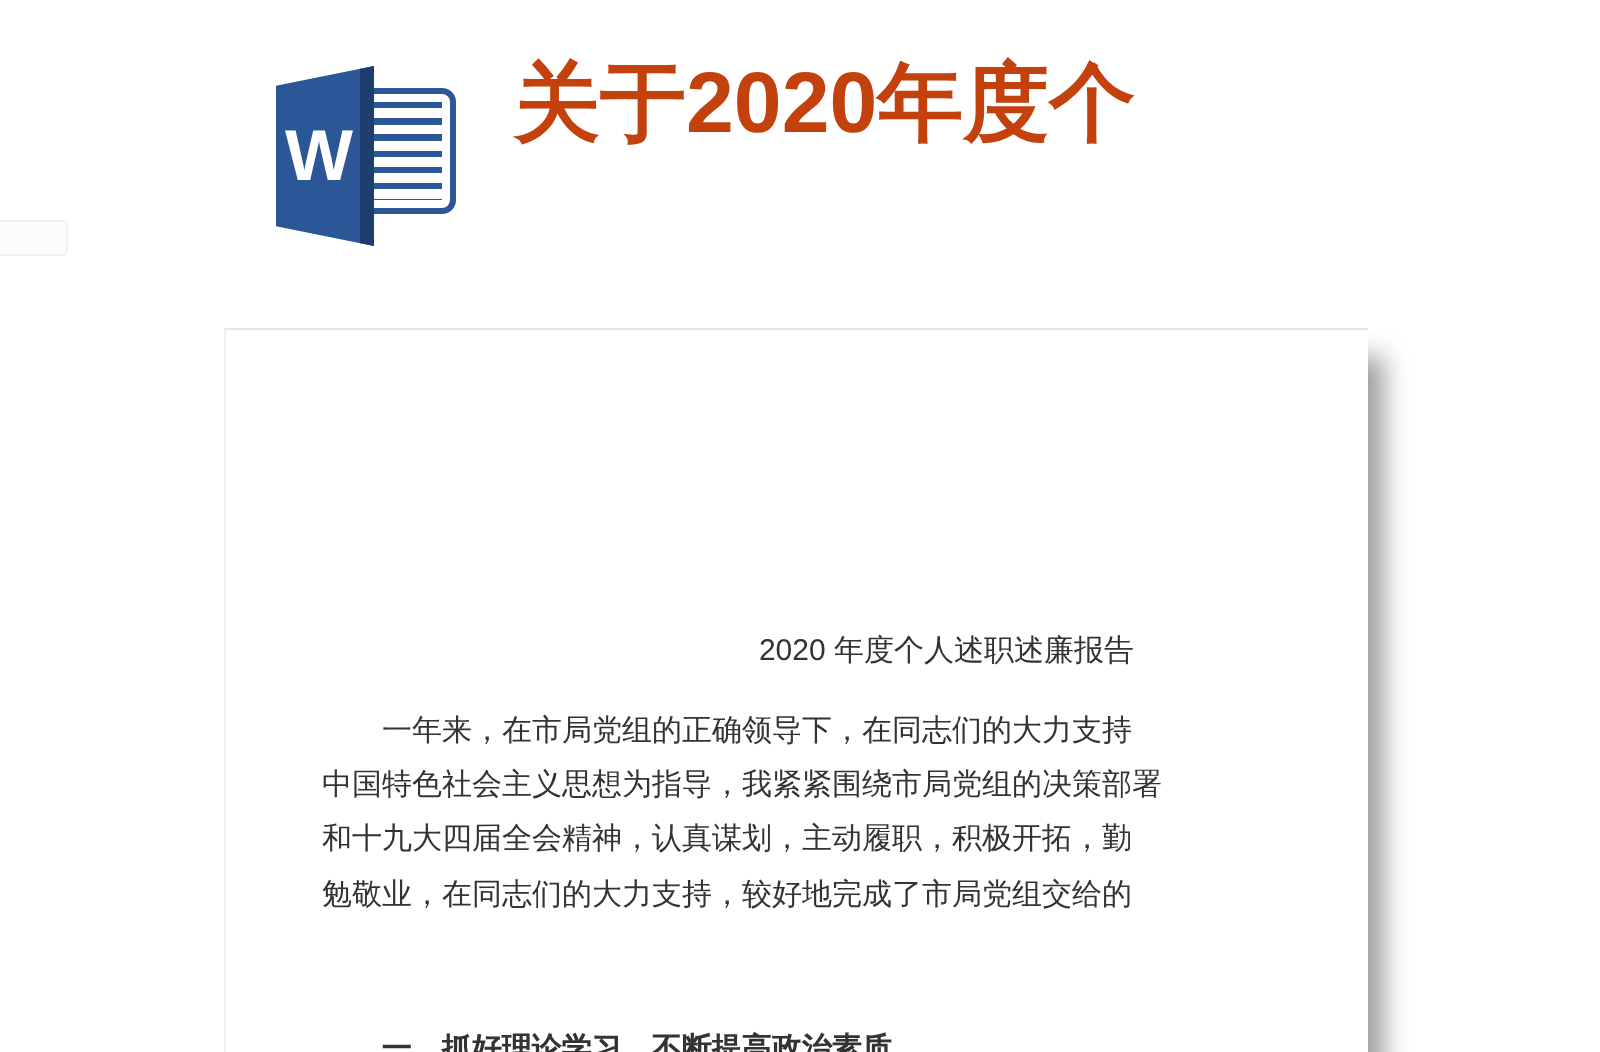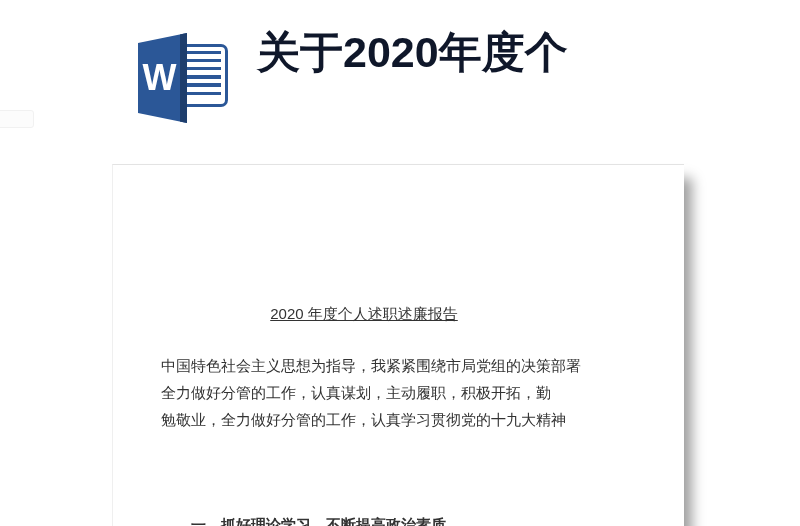--- a/index.html
+++ b/index.html
@@ -32,21 +32,21 @@
     display:flex; align-items:center; justify-content:center;
   }
   .icon-w-edge { position:absolute; right:0; top:0; width:7px; height:100%; background:#1e3e6d; }
   .icon-w-letter {
     position:relative; color:#ffffff; font-size:36px; font-weight:bold;
     padding-right:6px; line-height:1;
   }
 
   .main-title {
     position:absolute; left:257px; top:29px;
-    font-size:43px; line-height:46px; font-weight:600; color:#0f172a;
+    font-size:43px; line-height:46px; font-weight:600; color:#c2410c;
     white-space:nowrap;
   }
 
   
   .edge-artifact {
     position:absolute; left:-10px; top:110px; width:44px; height:18px;
     background:#fcfcfc; border:1px solid #f1f1f1; border-radius:3px;
   }
 
   
@@ -55,22 +55,22 @@
     background:#ffffff;
     border-top:1px solid #e3e3e3;
     border-left:1px solid #efefef;
     box-shadow:12px 10px 12px -4px rgba(0,0,0,0.38);
   }
   .doc-text {
     position:absolute; left:48px; top:0; width:406px;
     font-size:15px; color:#333333;
   }
   .doc-title {
-    position:absolute; top:135px; width:406px;
-    text-align:center; line-height:27px; white-space:nowrap;text-decoration:underline;
+    position:absolute; top:147px; width:406px;
+    text-align:right; line-height:27px; white-space:nowrap;
   }
   .doc-body { position:absolute; top:187px; width:406px; line-height:27.2px; }
   .doc-line { white-space:nowrap; }
   .doc-line.indent { text-indent:2em; }
   .doc-clipped-heading {
     position:absolute; top:346px; width:406px;
     line-height:27px; font-weight:bold; text-indent:2em; white-space:nowrap;
     color:#333333;
   }
 </style>
@@ -95,20 +95,21 @@
 </div>
 
 <div class="edge-artifact"></div>
 
 <div class="doc-page">
   <div class="doc-text">
 
     <div class="doc-title">2020 年度个人述职述廉报告</div>
 
     <div class="doc-body">
+      <div class="doc-line indent">一年来，在市局党组的正确领导下，在同志们的大力支持</div>
       <div class="doc-line">中国特色社会主义思想为指导，我紧紧围绕市局党组的决策部署</div>
-      <div class="doc-line">全力做好分管的工作，认真谋划，主动履职，积极开拓，勤</div>
-      <div class="doc-line">勉敬业，全力做好分管的工作，认真学习贯彻党的十九大精神</div>
+      <div class="doc-line">和十九大四届全会精神，认真谋划，主动履职，积极开拓，勤</div>
+      <div class="doc-line">勉敬业，在同志们的大力支持，较好地完成了市局党组交给的</div>
     </div>
 
     <div class="doc-clipped-heading">一、抓好理论学习，不断提高政治素质</div>
   </div>
 </div>
 
 </body></html>

